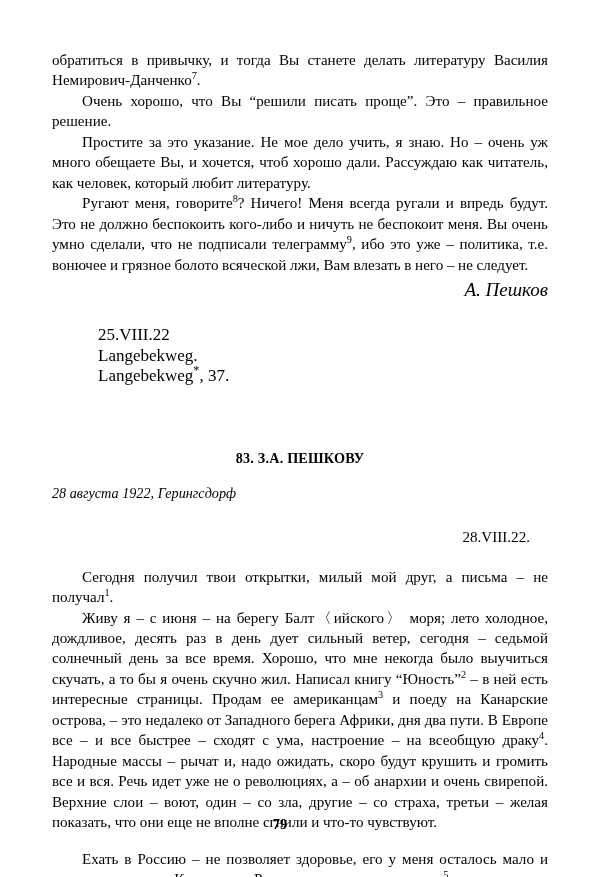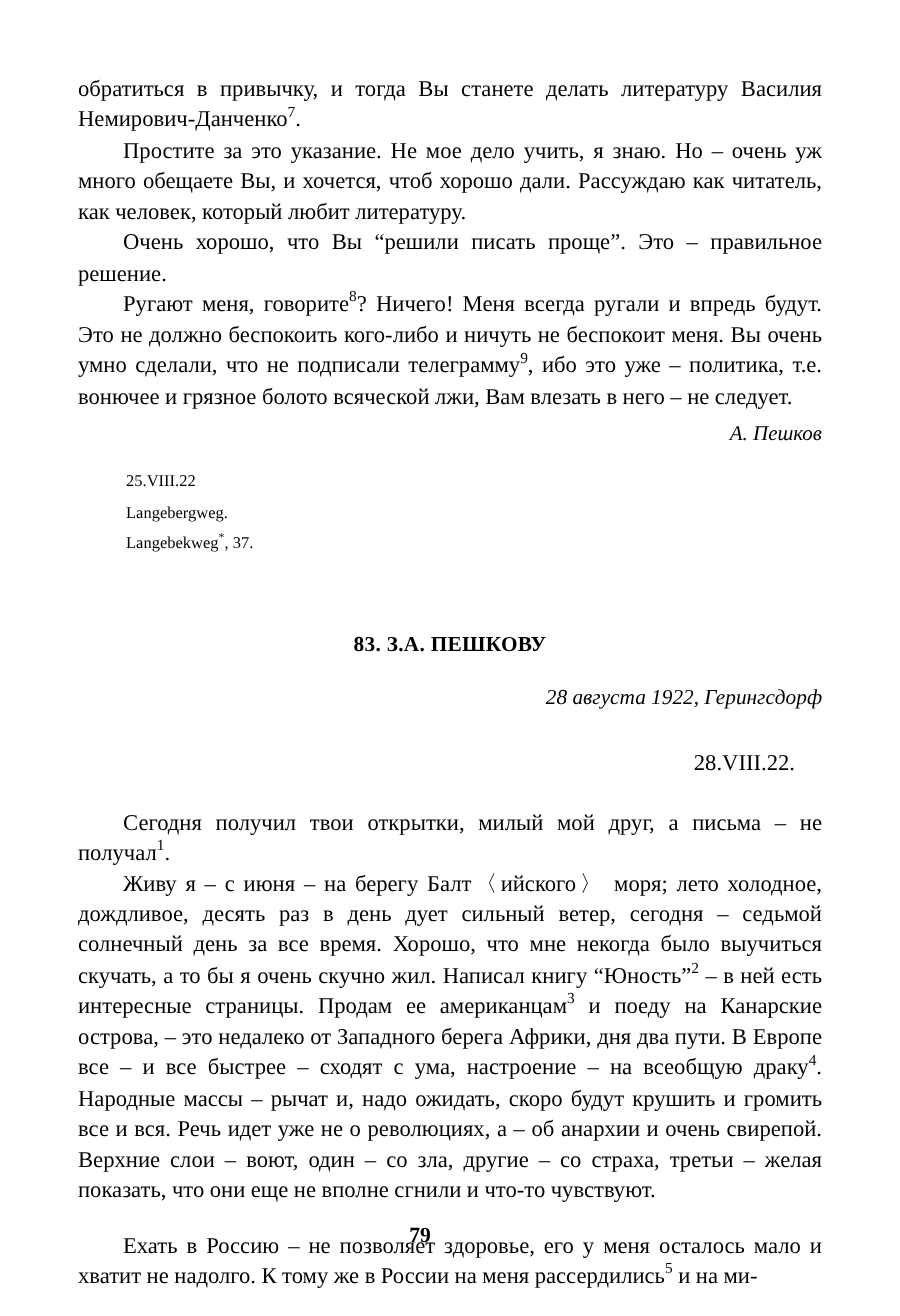--- a/index.html
+++ b/index.html
@@ -51,47 +51,47 @@
   }
 
   sup.fn {
     font-size: 0.68em;
     vertical-align: super;
     line-height: 0;
   }
 
   .signature {
     margin: 0;
-    font-size: 14px;
+    font-size: 19px;
     line-height: 20.45px;
     text-align: right;
     font-style: italic;
     padding-top: 5px;
   }
 
   .dateblock {
-    margin: 2px;
+    margin: 16px;
     padding-top: 9px;
     padding-left: 30px;
-    font-size: 11px;
+    font-size: 17px;
     line-height: 20.4px;
   }
   .dateblock div {
     white-space: nowrap;
   }
 
   .letter-head {
     text-align: center;
     font-weight: bold;
     font-size: 14.2px;
     letter-spacing: 0.2px;
     padding-top: 47px;
   }
   .letter-subhead {
-    text-align: right;
+    text-align: left;
     font-style: italic;
     font-size: 14.2px;
     padding-top: 18px;
   }
   .letter-date-right {
     text-align: right;
     font-size: 15.1px;
     padding-top: 27px;
     padding-right: 18px;
   }
@@ -143,29 +143,29 @@
   }
 </style>
 </head>
 <body>
 
 <div class="page">
 
   <div class="textblock">
 
     <p class="para cont">обратиться в привычку, и тогда Вы станете делать литературу Василия Немирович-Данченко<sup class="fn">7</sup>.</p>
+    <p class="para">Очень хорошо, что Вы “решили писать проще”. Это – правильное решение.</p>
     <p class="para">Простите за это указание. Не мое дело учить, я знаю. Но – очень уж много обещаете Вы, и хочется, чтоб хорошо дали. Рассуждаю как читатель, как человек, который любит литературу.</p>
-    <p class="para">Очень хорошо, что Вы “решили писать проще”. Это – правильное решение.</p>
     <p class="para">Ругают меня, говорите<sup class="fn">8</sup>? Ничего! Меня всегда ругали и впредь будут. Это не должно беспокоить кого-либо и ничуть не беспокоит меня. Вы очень умно сделали, что не подписали телеграмму<sup class="fn">9</sup>, ибо это уже – политика, т.е. вонючее и грязное болото всяческой лжи, Вам влезать в него – не следует.</p>
 
     <p class="signature">А. Пешков</p>
 
     <div class="dateblock">
       <div>25.VIII.22</div>
-      <div>Langebergweg.</div>
+      <div>Langebekweg.</div>
       <div><span>Langebekweg</span><span class="star-marker">*</span><span>, 37.</span></div>
     </div>
 
     <div class="letter-head">83. З.А. ПЕШКОВУ</div>
     <div class="letter-subhead">28 августа 1922, Герингсдорф</div>
     <div class="letter-date-right">28.VIII.22.</div>
 
     <div class="body-start">
       <p class="para">Сегодня получил твои открытки, милый мой друг, а письма – не получал<sup class="fn">1</sup>.</p>
       <p class="para">Живу я – с июня – на берегу Балт〈ийского〉 моря; лето холодное, дождливое, десять раз в день дует сильный ветер, сегодня – седьмой солнечный день за все время. Хорошо, что мне некогда было выучиться скучать, а то бы я очень скучно жил. Написал книгу “Юность”<sup class="fn">2</sup> – в ней есть интересные страницы. Продам ее американцам<sup class="fn">3</sup> и поеду на Канарские острова, – это недалеко от Западного берега Африки, дня два пути. В Европе все – и все быстрее – сходят с ума, настроение – на всеобщую драку<sup class="fn">4</sup>. Народные массы – рычат и, надо ожидать, скоро будут крушить и громить все и вся. Речь идет уже не о революциях, а – об анархии и очень свирепой. Верхние слои – воют, один – со зла, другие – со страха, третьи – желая показать, что они еще не вполне сгнили и что-то чувствуют.</p>

